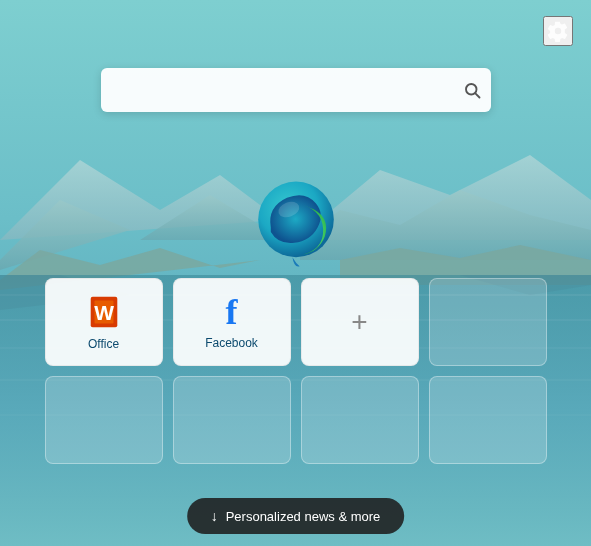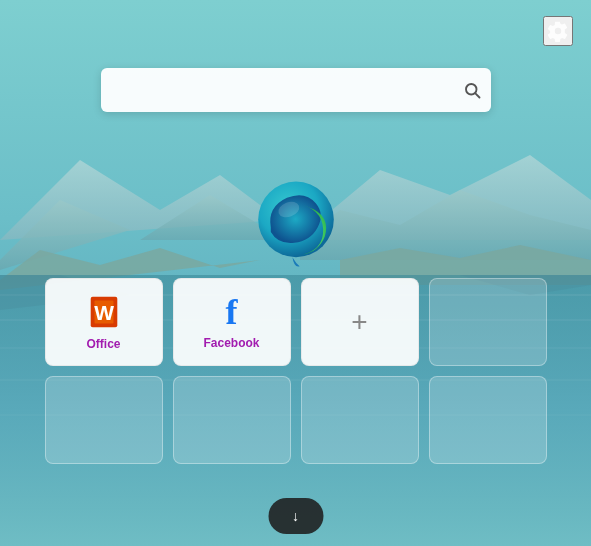--- a/index.html
+++ b/index.html
@@ -123,22 +123,21 @@
     }
 
     .dial-item.filled {
       background: rgba(255, 255, 255, 0.92);
       border: 1px solid rgba(220, 220, 220, 0.5);
     }
 
     .dial-label {
       font-size: 12px;
       margin-top: 6px;
-      color: #a21caf;
-      font-weight: bold;
+      color: #0c4a6e;
     }
 
     .office-icon {
       width: 38px;
       height: 38px;
     }
 
     .facebook-icon {
       font-size: 36px;
       font-weight: bold;
@@ -309,13 +308,14 @@
   <div class="dial-item"></div>
 
   <div class="dial-item"></div>
 
   <div class="dial-item"></div>
 
 </div>
 
 <div id="news-bar">
   <span class="news-arrow">↓</span>
+  <span>Personalized news &amp; more</span>
 </div>
 
 </body></html>

